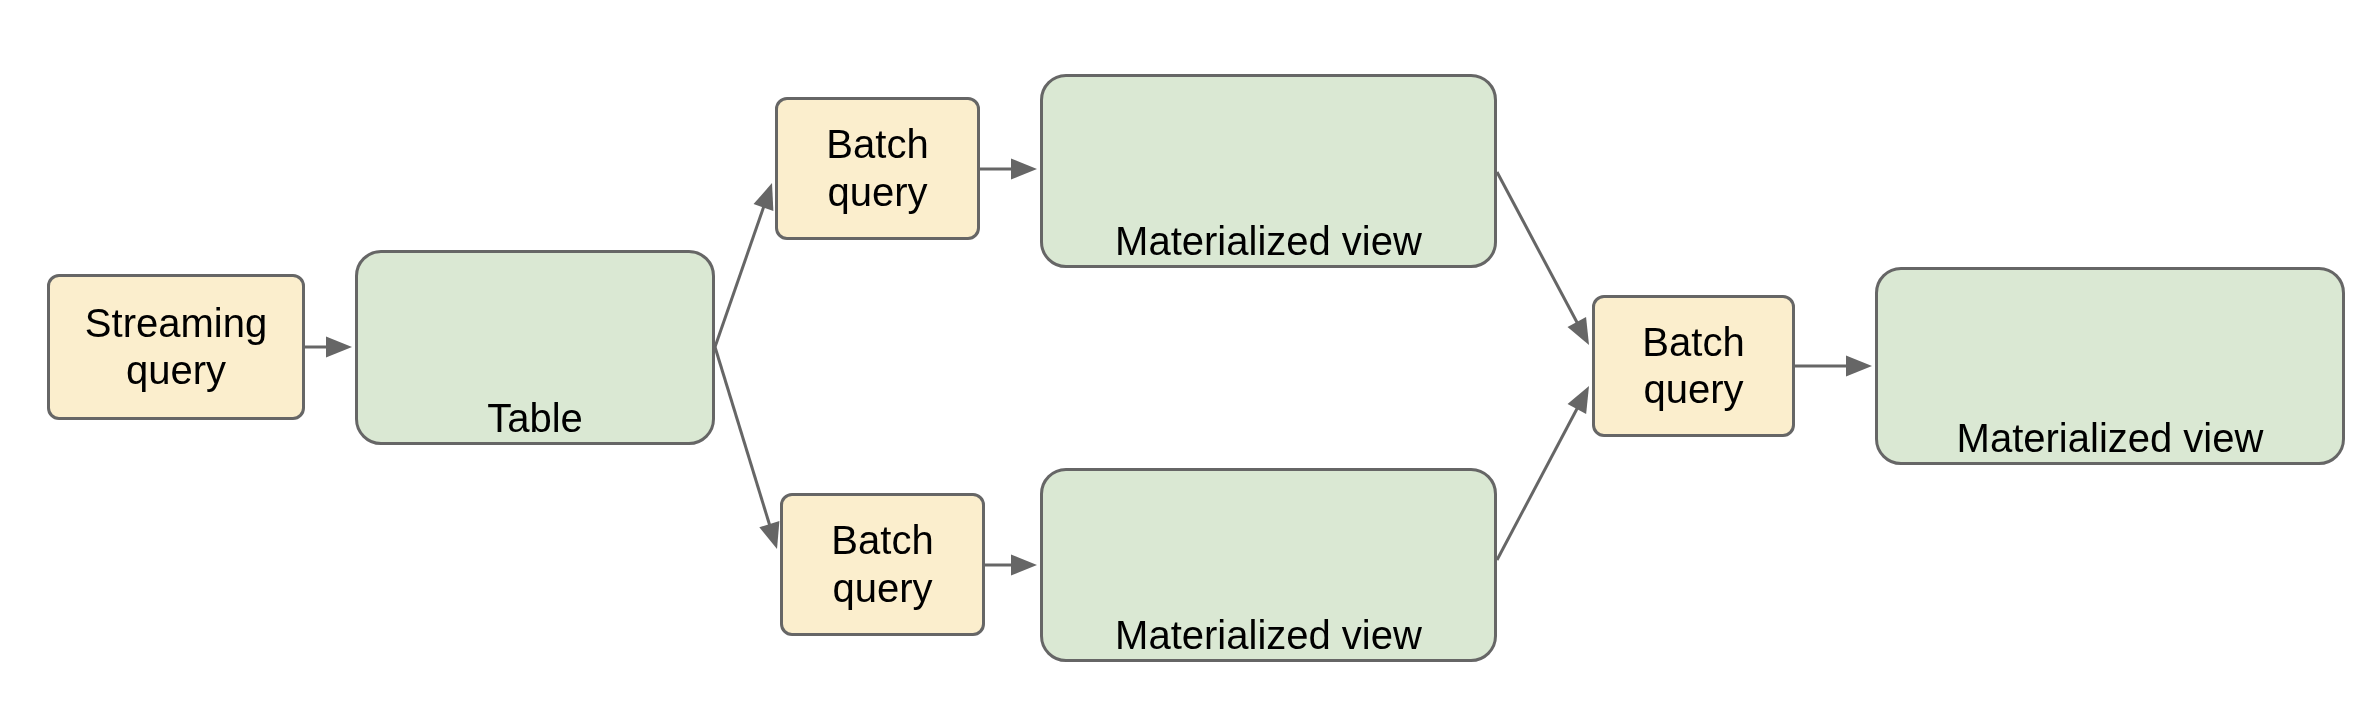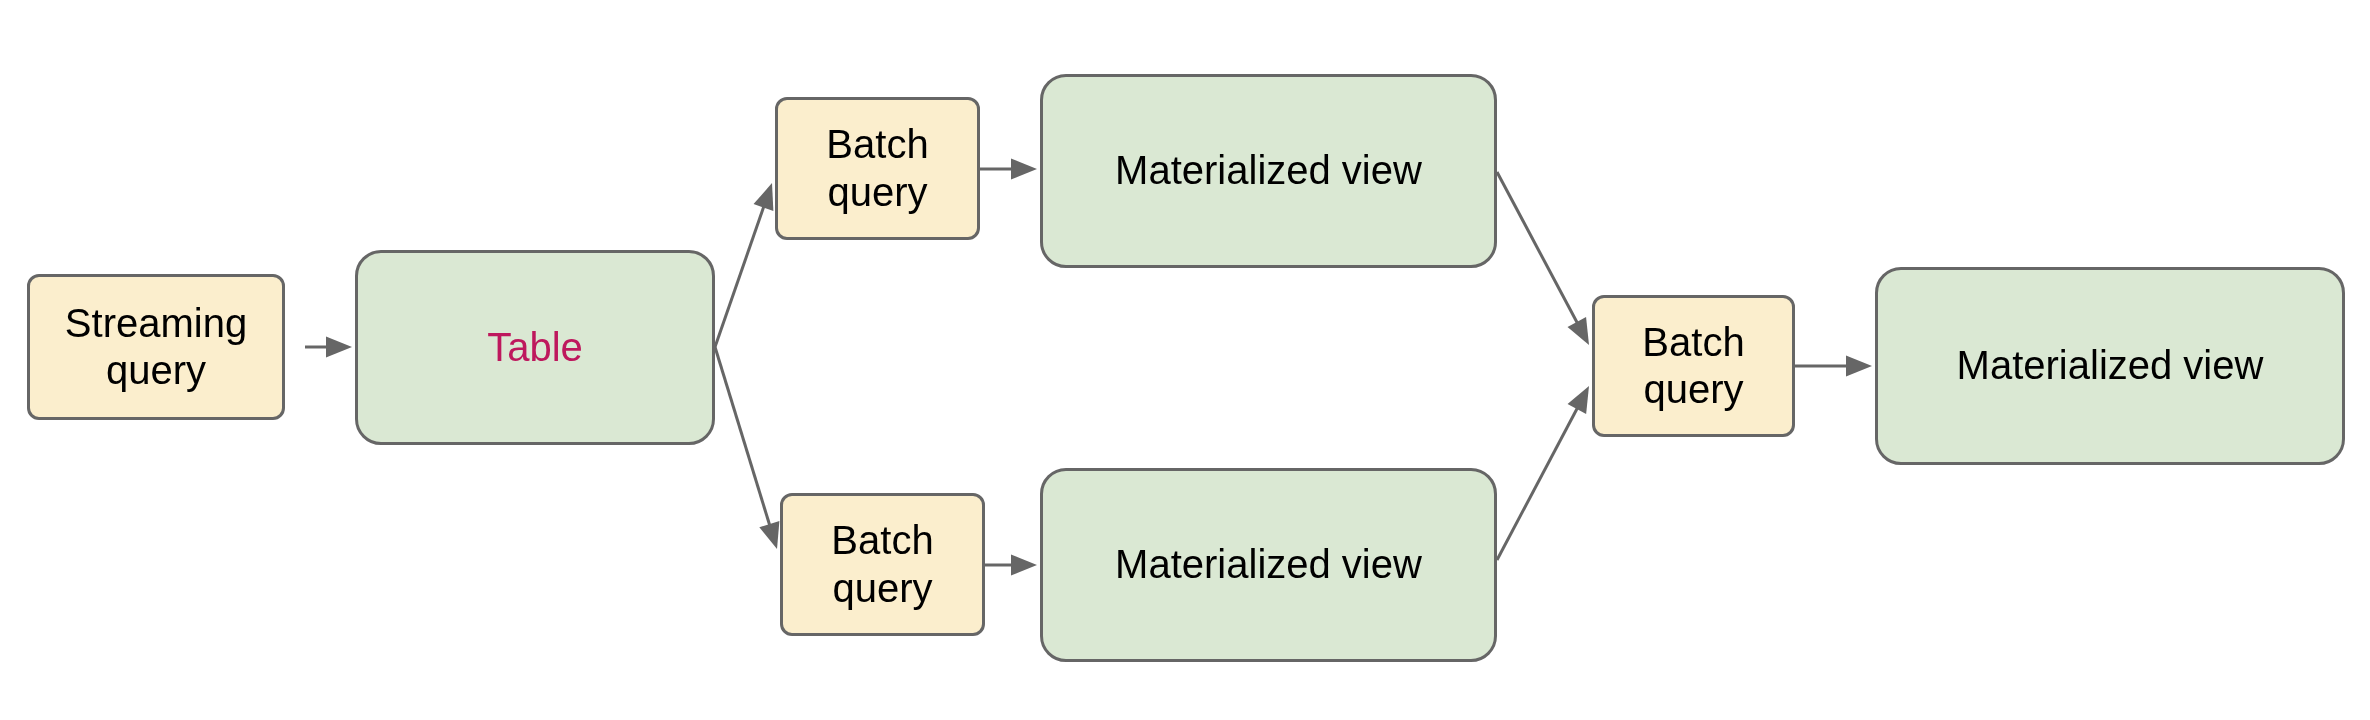--- a/index.html
+++ b/index.html
@@ -41,20 +41,21 @@
     font-family: "Liberation Sans", sans-serif;
     z-index: 2;
   }
   .node-process {
     background: #fbeecd;
     border-radius: 12px;
   }
   .node-store {
     background: #dae8d3;
     border-radius: 26px;
+    align-items: flex-end;
   }
   .node-label {
     display: block;
     padding: 0 8px;
   }
 </style>
 </head>
 <body>
 
 <div id="canvas">
@@ -87,26 +88,26 @@
       <g>
         <line x1="1497" y1="560" x2="1578.716742760547" y2="405.4487691267915" stroke="#666666" stroke-width="3" stroke-linecap="butt"></line>
         <polygon points="1589,386 1586.1294267093424,413.89282719594706 1567.5646925428598,404.0769907401056" fill="#666666"></polygon>
       </g>
       <g>
         <line x1="1795" y1="366" x2="1850" y2="366" stroke="#666666" stroke-width="3" stroke-linecap="butt"></line>
         <polygon points="1872,366 1846,376.5 1846,355.5" fill="#666666"></polygon>
       </g>
     </svg>
 
-  <div class="node node-process" style="left: 27px; top: 274px; width: 258px; height: 146px; background: rgb(251, 238, 205); border-color: rgb(102, 102, 102); color: rgb(0, 0, 0);">
+  <div class="node node-process" style="left: 47px; top: 274px; width: 258px; height: 146px; background: rgb(251, 238, 205); border-color: rgb(102, 102, 102); color: rgb(0, 0, 0);">
     <span class="node-label">Streaming
 query</span>
   </div>
 
-  <div class="node node-store" style="left: 355px; top: 250px; width: 360px; height: 195px; background: rgb(218, 232, 211); border-color: rgb(102, 102, 102); color: #be185d;">
+  <div class="node node-store" style="left: 355px; top: 250px; width: 360px; height: 195px; background: rgb(218, 232, 211); border-color: rgb(102, 102, 102); color: #000000;">
     <span class="node-label">Table</span>
   </div>
 
   <div class="node node-process" style="left: 775px; top: 97px; width: 205px; height: 143px; background: rgb(251, 238, 205); border-color: rgb(102, 102, 102); color: rgb(0, 0, 0);">
     <span class="node-label">Batch
 query</span>
   </div>
 
   <div class="node node-store" style="left: 1040px; top: 74px; width: 457px; height: 194px; background: rgb(218, 232, 211); border-color: rgb(102, 102, 102); color: rgb(0, 0, 0);">
     <span class="node-label">Materialized view</span>

